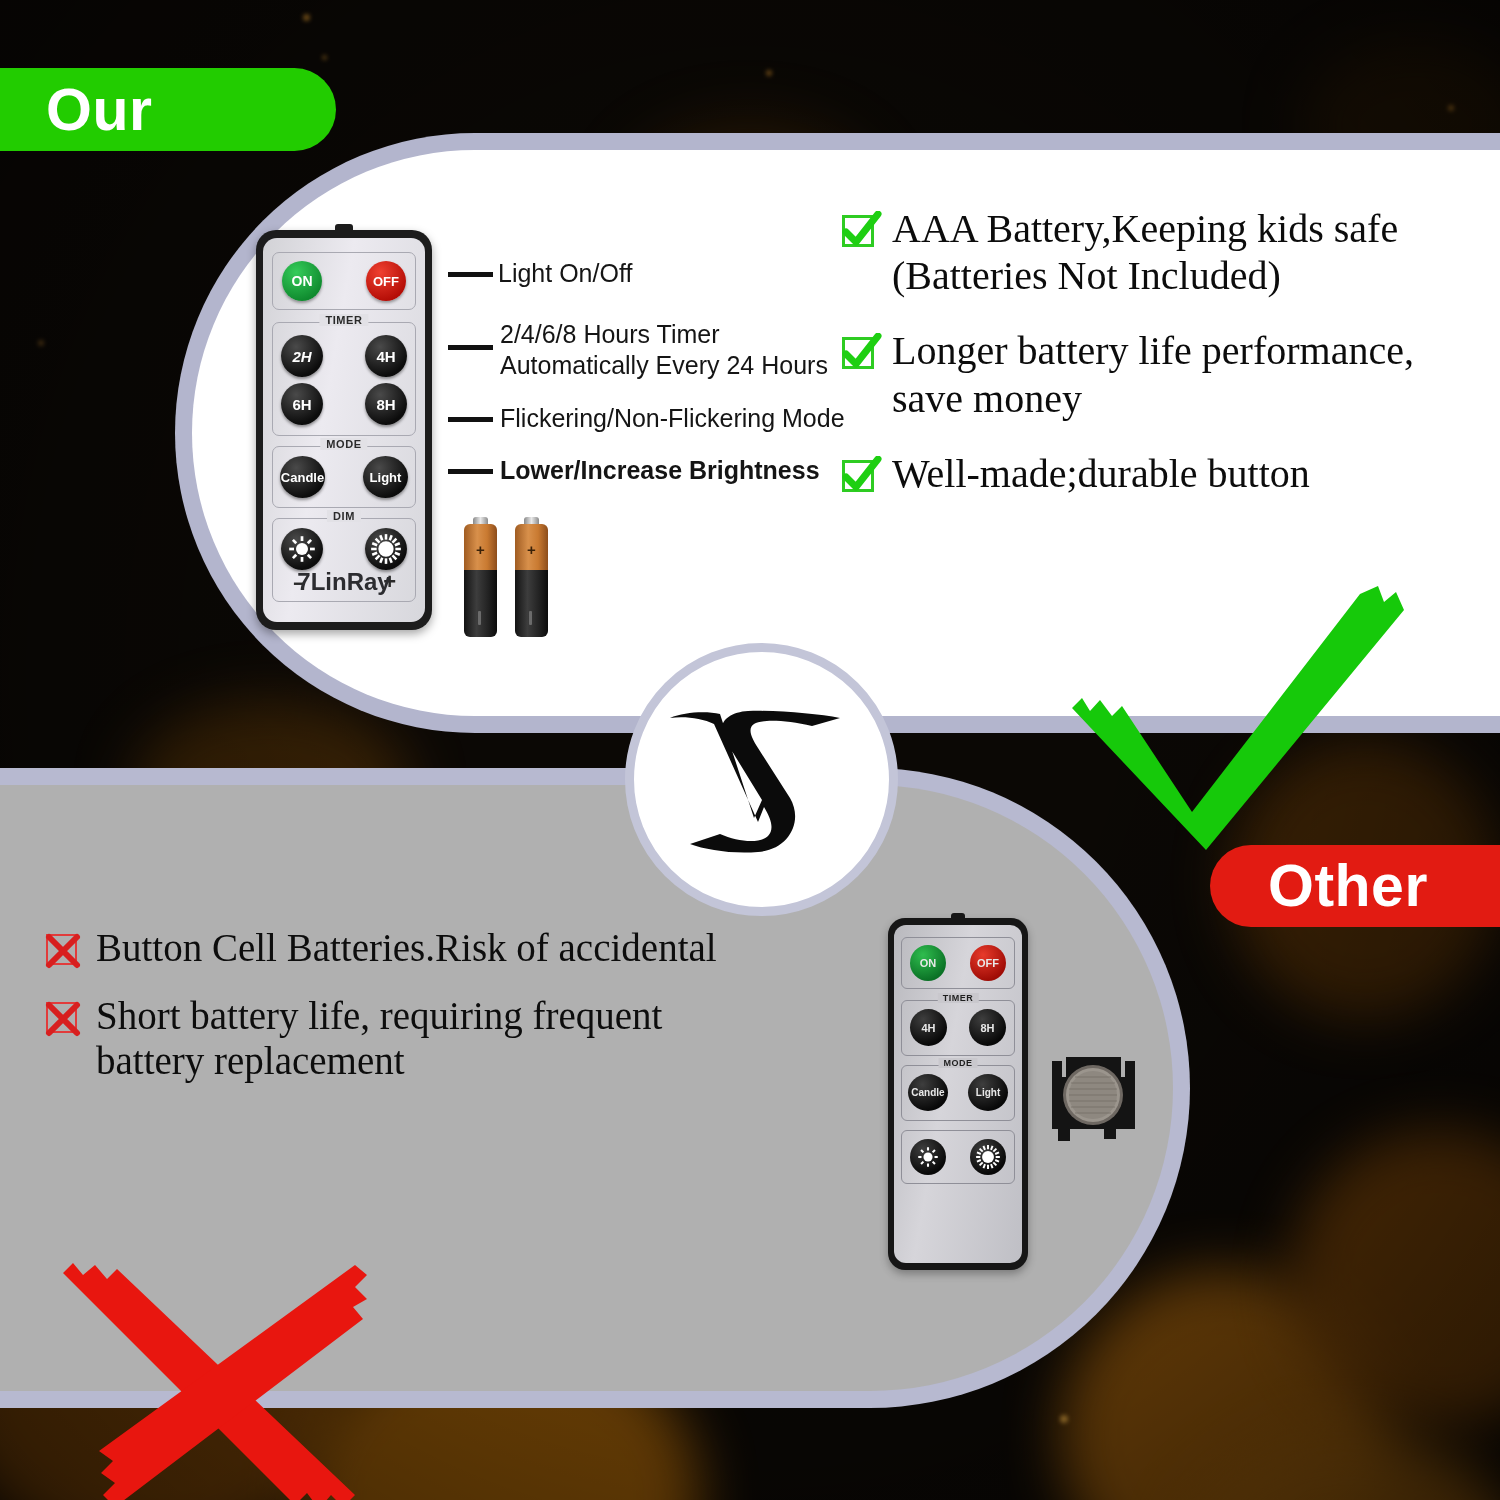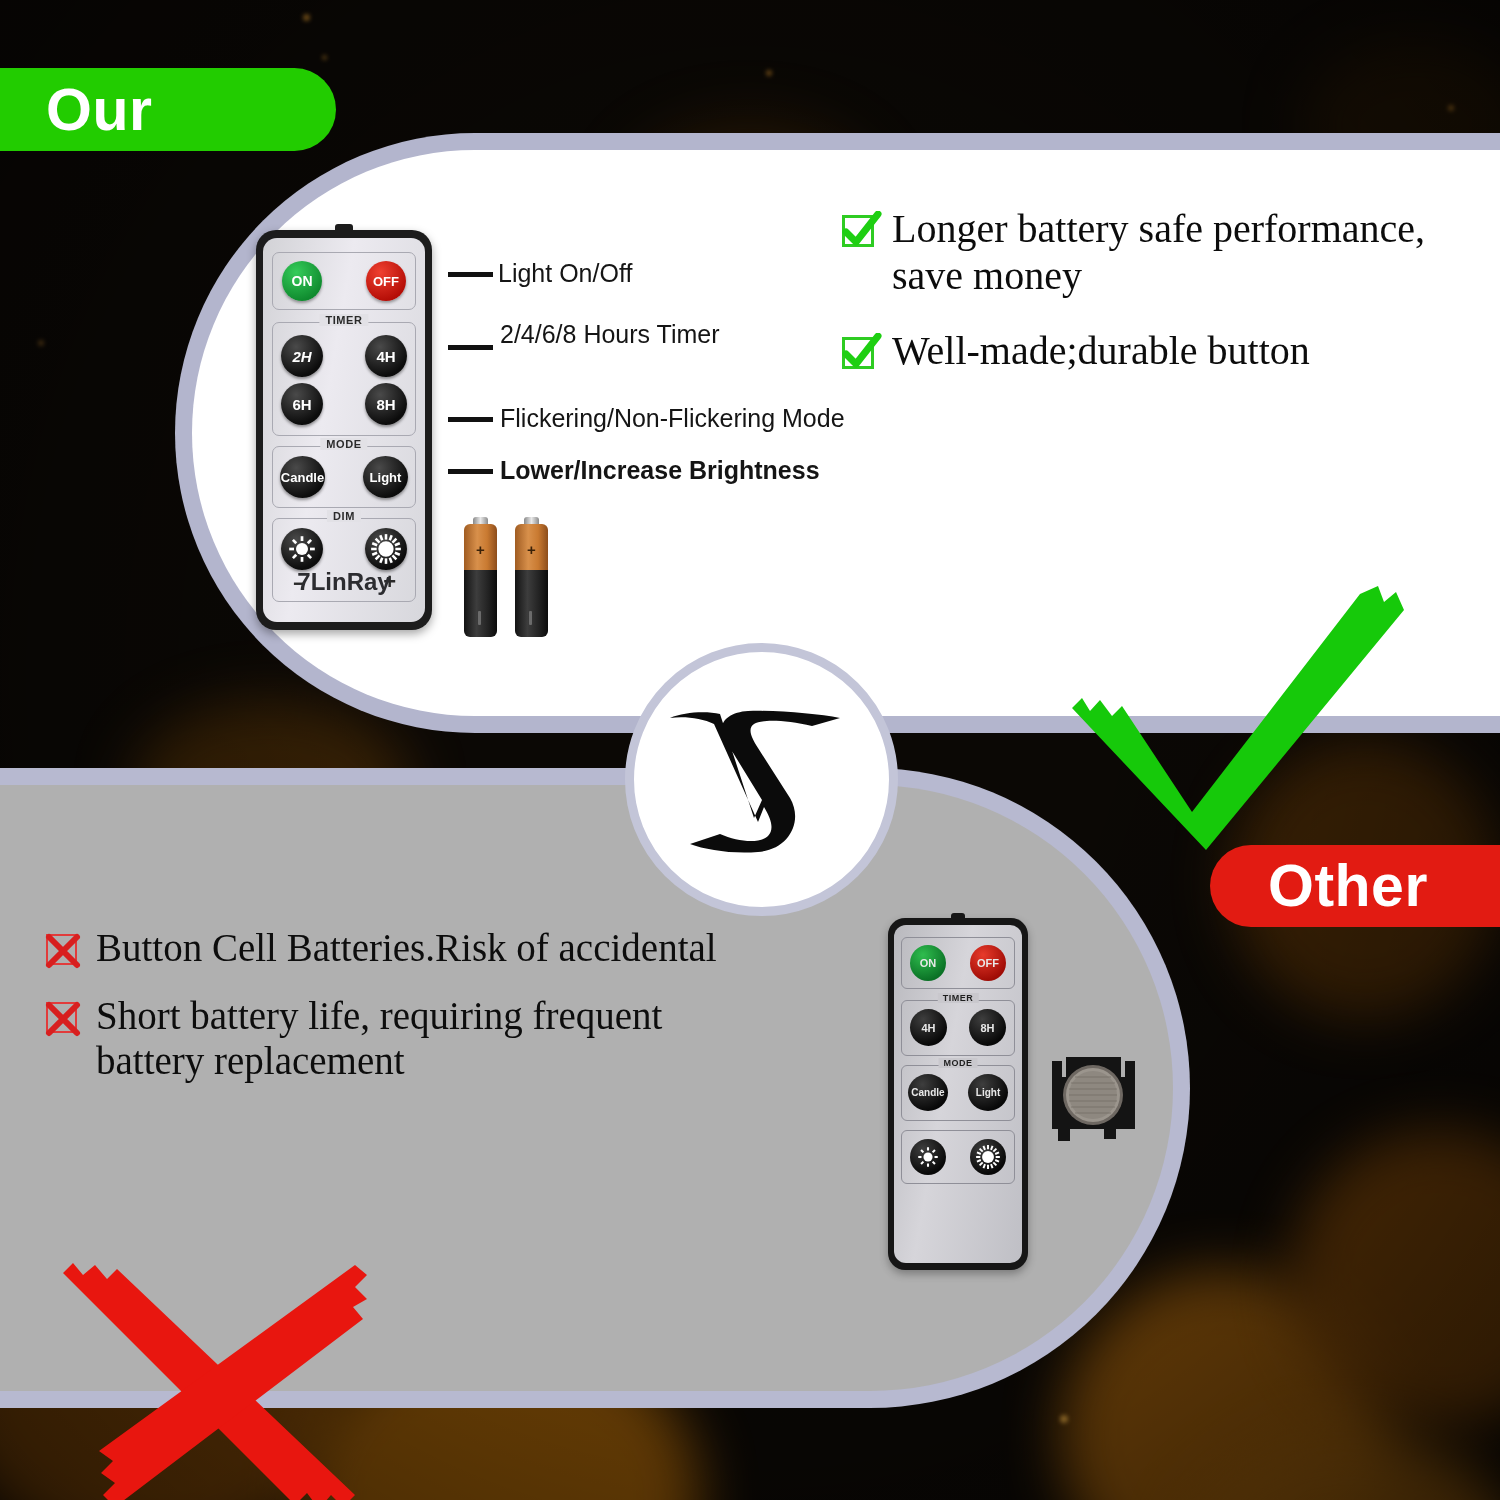--- a/index.html
+++ b/index.html
@@ -252,20 +252,21 @@
 </div>
 
 <div class="lead" style="left:448px;top:272px;width:45px;"></div>
 <div class="callout" style="left:498px;top:258px;">
   <div>Light On/Off</div>
 </div>
 
 <div class="lead" style="left:448px;top:345px;width:45px;"></div>
 <div class="callout" style="left:500px;top:319px;">
   <div>2/4/6/8 Hours Timer</div>
+  <div>Automatically Every 24 Hours</div>
 </div>
 
 <div class="lead" style="left:448px;top:417px;width:45px;"></div>
 <div class="callout" style="left:500px;top:403px;">
   <div>Flickering/Non-Flickering Mode</div>
 </div>
 
 <div class="lead" style="left:448px;top:469px;width:45px;"></div>
 <div class="callout" style="left:500px;top:455px;font-weight:bold;">
   <div>Lower/Increase Brightness</div>
@@ -288,21 +289,33 @@
 
 <div id="pros">
   <div class="pro-row">
     <div class="chk">
       <div class="box"></div>
       <svg viewBox="0 0 42 42">
         <path d="M6 21 L16 31 L38 3" fill="none" stroke="#1ecf12" stroke-width="7" stroke-linecap="round" stroke-linejoin="round"></path>
       </svg>
     </div>
     <div class="pro-text">
-      <div>Longer battery safe performance,</div>
+      <div>AAA Battery,Keeping kids safe</div>
+      <div>(Batteries Not Included)</div>
+    </div>
+  </div>
+  <div class="pro-row">
+    <div class="chk">
+      <div class="box"></div>
+      <svg viewBox="0 0 42 42">
+        <path d="M6 21 L16 31 L38 3" fill="none" stroke="#1ecf12" stroke-width="7" stroke-linecap="round" stroke-linejoin="round"></path>
+      </svg>
+    </div>
+    <div class="pro-text">
+      <div>Longer battery life performance,</div>
       <div>save money</div>
     </div>
   </div>
   <div class="pro-row">
     <div class="chk">
       <div class="box"></div>
       <svg viewBox="0 0 42 42">
         <path d="M6 21 L16 31 L38 3" fill="none" stroke="#1ecf12" stroke-width="7" stroke-linecap="round" stroke-linejoin="round"></path>
       </svg>
     </div>

